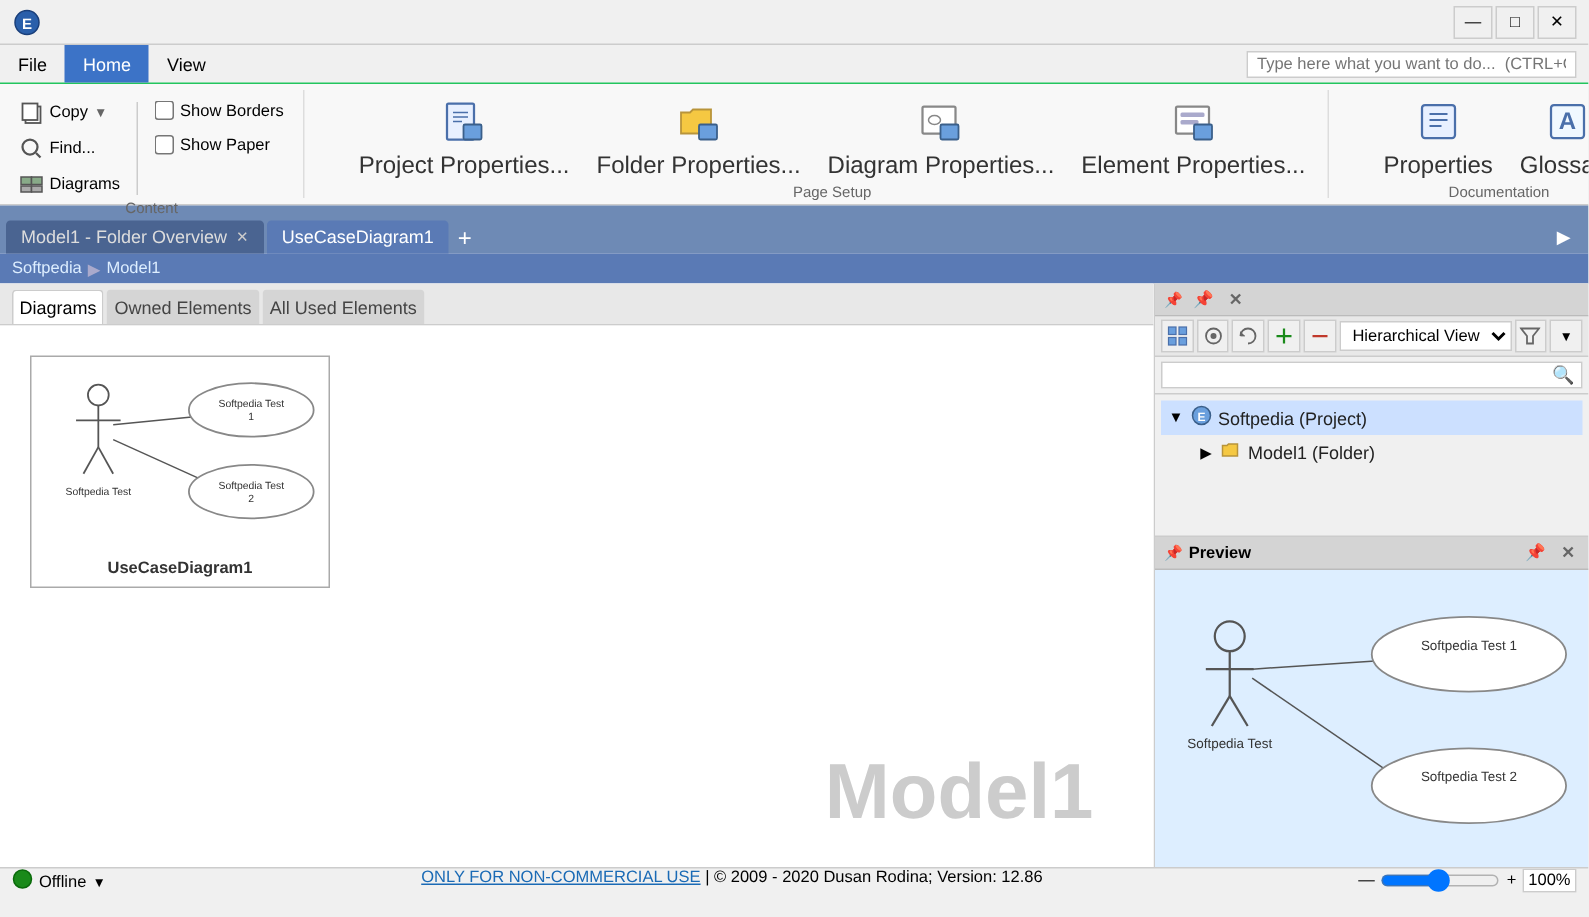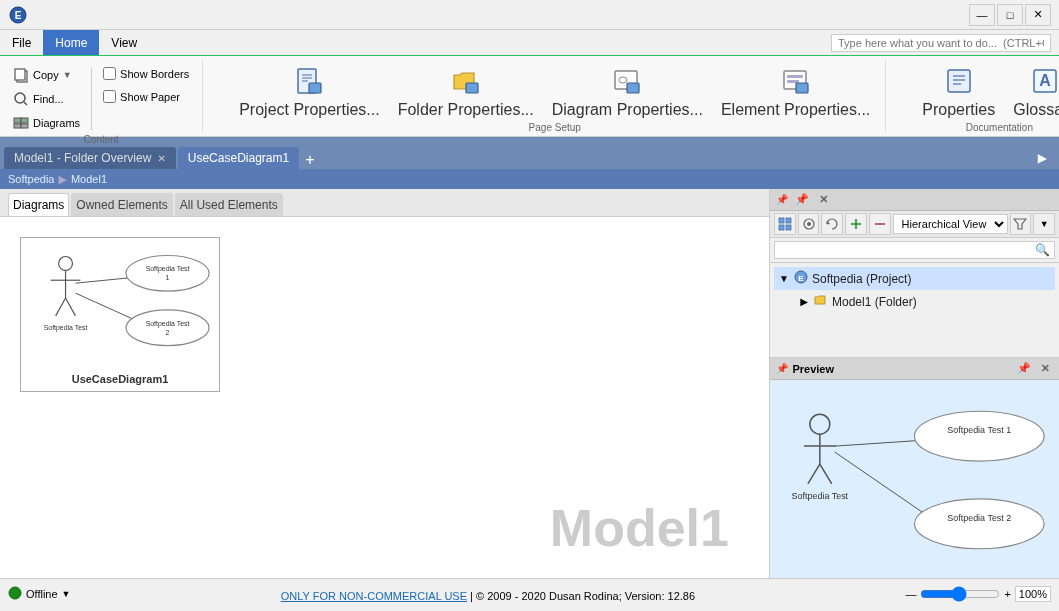--- a/index.html
+++ b/index.html
@@ -337,21 +337,21 @@
       overflow: hidden;
       position: relative;
     }
 
     
     .status-bar {
       height: 24px;
       background: #f0f0f0;
       border-top: 1px solid #ccc;
       display: flex;
-      align-items: flex-end;
+      align-items: flex-start;
       padding: 0 8px;
       gap: 24px;
       font-size: 11px;
     }
     .status-left { display: flex; align-items: center; gap: 4px; }
     .status-center { flex: 1; text-align: center; }
     .status-link { color: #1a6ab5; text-decoration: underline; cursor: pointer; }
     .status-right { display: flex; align-items: center; gap: 4px; }
     .zoom-slider { width: 80px; }
 

